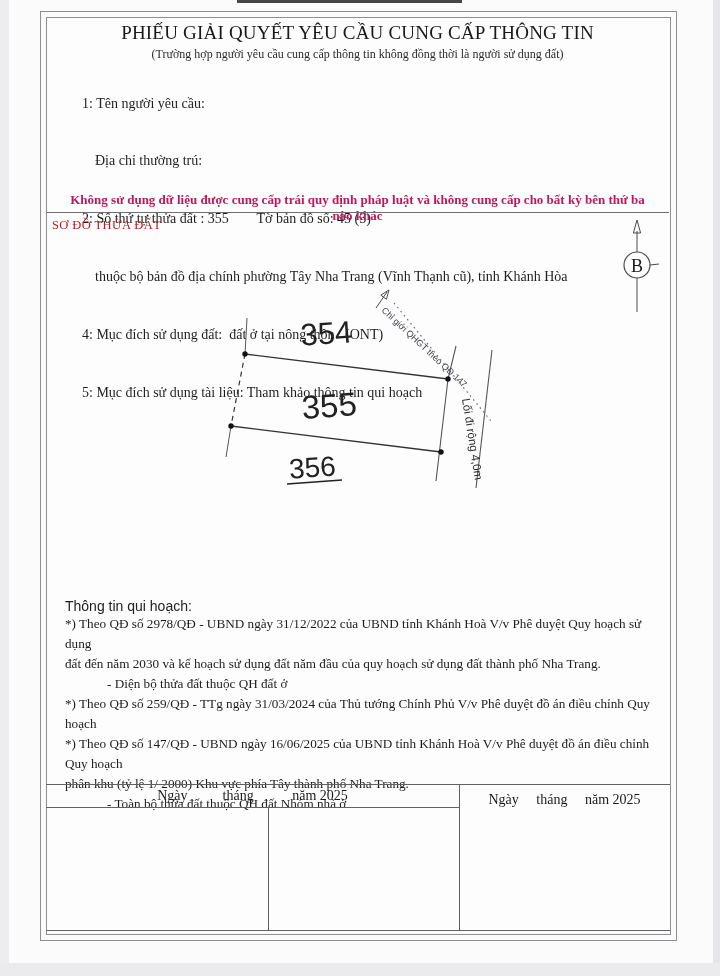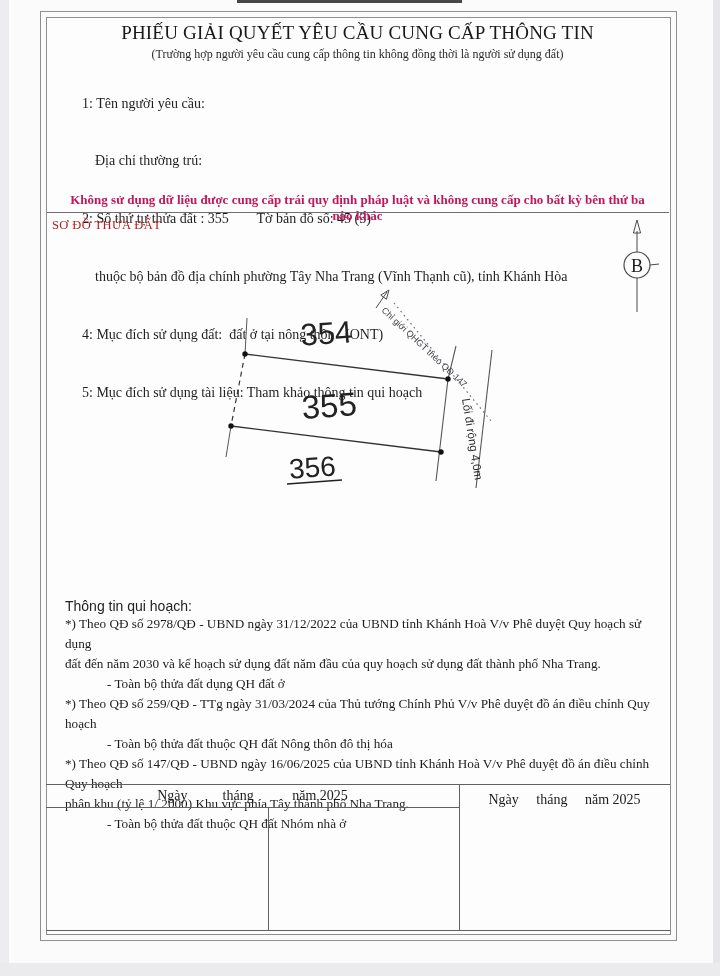--- a/index.html
+++ b/index.html
@@ -103,23 +103,22 @@
   <line x1="287" y1="484" x2="342" y2="480" stroke="#222" stroke-width="1.3"></line>
 
   <text x="381" y="311" font-size="9" font-family="Liberation Sans, DejaVu Sans, sans-serif" fill="#44444a" transform="rotate(43 381 311)">Chỉ giới QHGT theo QĐ 147</text>
   <text x="462" y="399" font-size="11.5" font-family="Liberation Sans, DejaVu Sans, sans-serif" fill="#2a2a2a" transform="rotate(81 462 399)">Lối đi rộng 4,0m</text>
 </svg>
 
 <div class="planning">
   <div class="ph">Thông tin qui hoạch:</div>
   <div class="pl">*) Theo QĐ số 2978/QĐ - UBND ngày 31/12/2022 của UBND tỉnh Khánh Hoà V/v Phê duyệt Quy hoạch sử dụng</div>
   <div class="pl">đất đến năm 2030 và kế hoạch sử dụng đất năm đầu của quy hoạch sử dụng đất thành phố Nha Trang.</div>
-  <div class="pl pind">- Toàn bộ thửa đất dụng QH đất ở</div>
+  <div class="pl pind">- Diện bộ thửa đất thuộc QH đất ở</div>
   <div class="pl">*) Theo QĐ số 259/QĐ - TTg ngày 31/03/2024 của Thủ tướng Chính Phủ V/v Phê duyệt đồ án điều chỉnh Quy hoạch</div>
-  <div class="pl pind">- Toàn bộ thửa đất thuộc QH đất Nông thôn đô thị hóa</div>
   <div class="pl">*) Theo QĐ số 147/QĐ - UBND ngày 16/06/2025 của UBND tỉnh Khánh Hoà V/v Phê duyệt đồ án điều chỉnh Quy hoạch</div>
   <div class="pl">phân khu (tỷ lệ 1/ 2000) Khu vực phía Tây thành phố Nha Trang.</div>
   <div class="pl pind">- Toàn bộ thửa đất thuộc QH đất Nhóm nhà ở</div>
 </div>
 
 <div>
   <div class="tline" style="left:46px;top:784px;width:624px;height:1px;"></div>
   <div class="tline" style="left:46px;top:807px;width:413px;height:1px;"></div>
   <div class="tline" style="left:268px;top:807px;width:1px;height:123px;"></div>
   <div class="tline" style="left:459px;top:784px;width:1px;height:146px;"></div>

